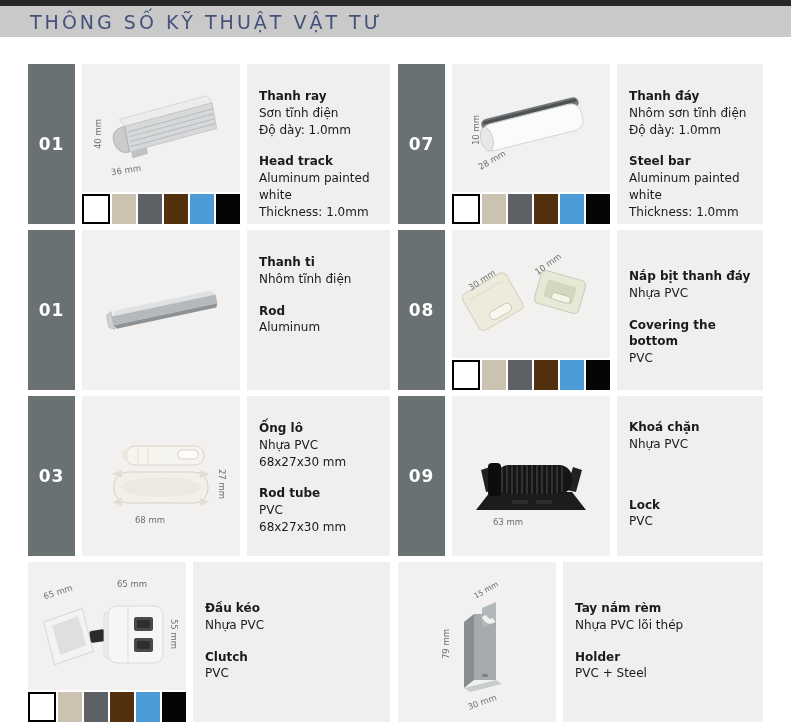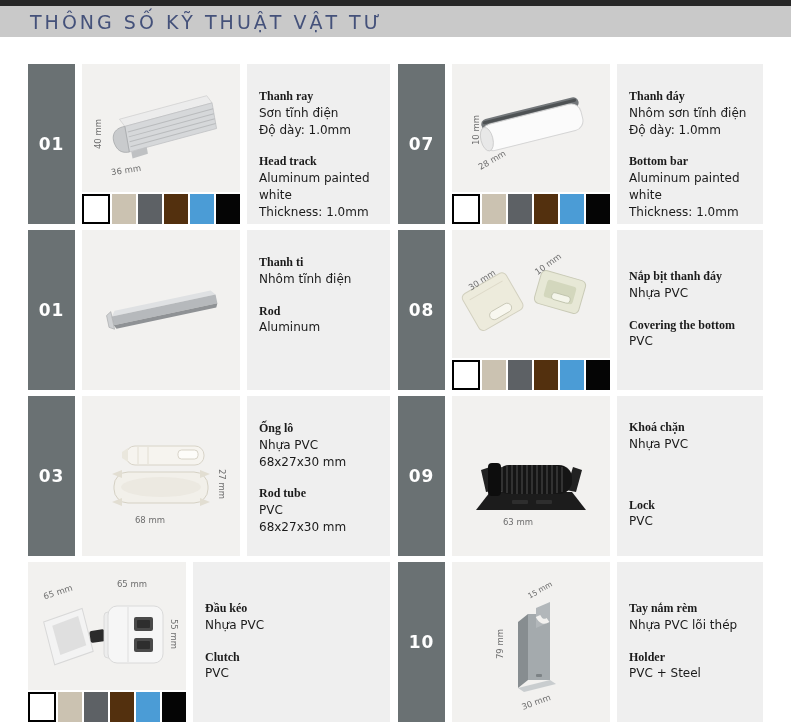--- a/index.html
+++ b/index.html
@@ -32,41 +32,41 @@
   .media-img svg { position: absolute; inset: 0; width: 100%; height: 100%; }
 
   .swatch-row { height: 30px; margin-top: 2px; display: flex; gap: 2px; }
   .swatch { flex: 1; }
   .swatch.sw0 { border: 2px solid #000000; }
 
   .text-panel {
     flex: 1; background: #efefef; padding: 24px 8px 8px 12px;
     font-size: 12px; line-height: 1.4; color: #1b1b1b;
   }
-  .text-panel .b { font-weight: bold; font-family: Liberation Serif, serif; }
+  .text-panel .b { font-weight: bold; }
   .text-panel .en { margin-top: 15px; }
   .text-panel .en.gap-lg { margin-top: 44px; }
   .pt-b { }
   .pt-c { padding-top: 38px; }
   .pt-d { }
   .pt-e { padding-top: 23px; }
 
   .dim {
     position: absolute; font-size: 8.5px; color: #6e6e6e; white-space: nowrap;
     transform: translate(-50%,-50%);
   }
   .d01a { left: 16px;  top: 70px;  transform: translate(-50%,-50%) rotate(-90deg); }
   .d01b { left: 44px;  top: 106px; transform: translate(-50%,-50%) rotate(-9deg); }
   .d07a { left: 24px;  top: 66px;  transform: translate(-50%,-50%) rotate(-90deg); }
   .d07b { left: 40px;  top: 96px;  transform: translate(-50%,-50%) rotate(-30deg); }
   .d08a { left: 30px;  top: 50px;  transform: translate(-50%,-50%) rotate(-33deg); }
   .d08b { left: 96px;  top: 34px;  transform: translate(-50%,-50%) rotate(-36deg); }
   .d03a { left: 140px; top: 88px;  transform: translate(-50%,-50%) rotate(90deg); }
   .d03b { left: 68px;  top: 124px; }
-  .d09a { left: 66px;  top: 126px; }
+  .d09a { left: 56px;  top: 126px; }
   .d04a { left: 30px;  top: 30px;  transform: translate(-50%,-50%) rotate(-18deg); }
   .d04b { left: 104px; top: 22px; }
   .d04c { left: 146px; top: 72px;  transform: translate(-50%,-50%) rotate(90deg); }
   .d10a { left: 88px;  top: 28px;  transform: translate(-50%,-50%) rotate(-30deg); font-size: 7.5px; }
   .d10b { left: 48px;  top: 82px;  transform: translate(-50%,-50%) rotate(-90deg); }
   .d10c { left: 84px;  top: 140px; transform: translate(-50%,-50%) rotate(-20deg); }
 </style>
 </head>
 <body>
 
@@ -138,21 +138,21 @@
           <span class="swatch" style="background: rgb(93, 97, 101);"></span>
           <span class="swatch" style="background: rgb(83, 48, 14);"></span>
           <span class="swatch" style="background: rgb(75, 156, 214);"></span>
           <span class="swatch" style="background: rgb(5, 5, 5);"></span>
         </div>
       </div>
       <div class="text-panel">
         <div class="b">Thanh đáy</div>
         <div>Nhôm sơn tĩnh điện</div>
         <div>Độ dày: 1.0mm</div>
-        <div class="b en">Bottom bar</div>
+        <div class="b en">Steel bar</div>
         <div>Aluminum painted white</div>
         <div>Thickness: 1.0mm</div>
       </div>
     </div>
   </div>
 
   <div class="row">
 
     <div class="cell left">
       <div class="badge">01</div>
@@ -320,21 +320,20 @@
       </div>
       <div class="text-panel pt-c">
         <div class="b">Đầu kéo</div>
         <div>Nhựa PVC</div>
         <div class="b en">Clutch</div>
         <div>PVC</div>
       </div>
     </div>
 
     <div class="cell right">
-      <div class="badge">10</div>
       <div class="media">
         <div class="media-img">
           <svg viewBox="0 0 158 128" preserveAspectRatio="xMidYMid meet">
             <polygon points="66,44 76,36 76,102 66,110" fill="#878d90"></polygon>
             <rect x="76" y="36" width="22" height="66" fill="#a4aaad"></rect>
             <polygon points="84,30 98,24 98,44 84,50" fill="#b2b7ba"></polygon>
             <path d="M86,38 q4,8 10,4" stroke="#f2f1ef" stroke-width="5" fill="none"></path>
             <rect x="84" y="96" width="6" height="3" rx="1" fill="#7c8285"></rect>
             <polygon points="66,110 98,102 104,106 72,114" fill="#c9cdcf"></polygon>
           </svg>

